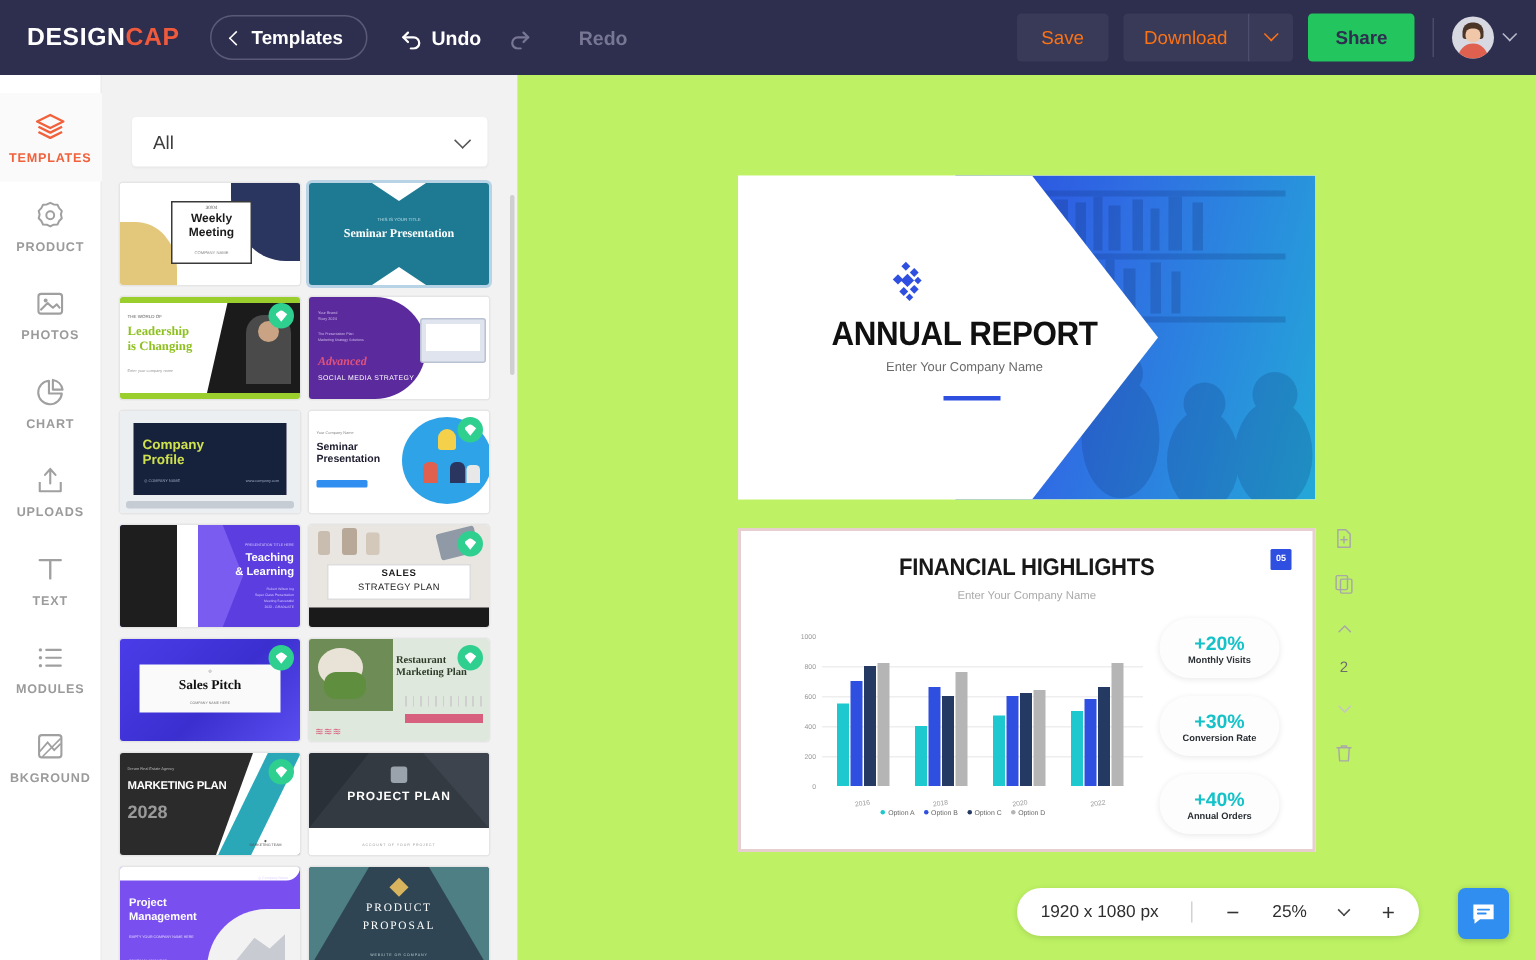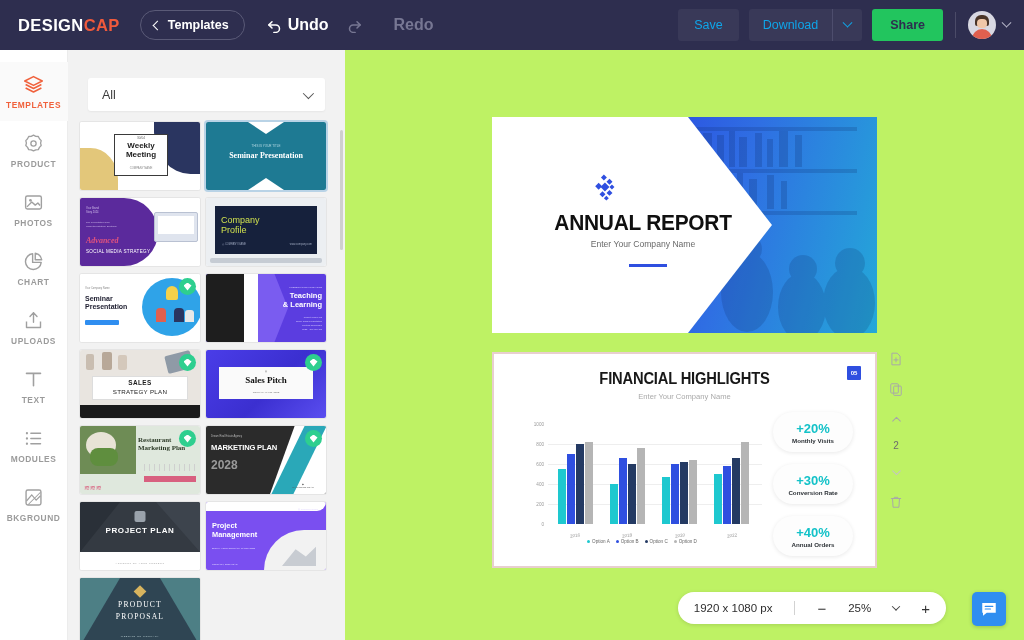--- a/index.html
+++ b/index.html
@@ -24,27 +24,27 @@
     margin-left: 20px; height: 30px; padding: 0 15px 0 11px;
     border: 1px solid #5a5a77; border-radius: 16px;
     display: flex; align-items: center; gap: 7px;
     color: #fff; font-size: 12.5px; font-weight: bold; cursor: pointer;
     background: transparent;
   }
   .chev-l { width: 7px; height: 7px; border-left: 1.8px solid #fff; border-bottom: 1.8px solid #fff;
             transform: rotate(45deg); margin-left: 2px; }
 
   .undo-group { display: flex; align-items: center; margin-left: 22px; gap: 18px; }
-  .act { display: flex; align-items: center; gap: 6px; font-size: 16px; font-weight: bold; cursor: pointer; }
+  .act { display: flex; align-items: center; gap: 6px; font-size: 13px; font-weight: bold; cursor: pointer; }
   .act.on { color: #ffffff; }
   .act.off { color: #777793; cursor: default; gap: 32px; }
 
   .hdr-right { position: absolute; right: 14px; display: flex; align-items: center; gap: 0; }
   .hbtn { height: 32px; display: flex; align-items: center; justify-content: center;
-          font-size: 12.5px; color: #0ea5e9; cursor: pointer; }
+          font-size: 12.5px; color: #f97316; cursor: pointer; }
   .hbtn.save { padding: 0 16px; background: #393958; border-radius: 3px; }
   .hbtn.dl { padding: 0 14px; background: #393958; border-radius: 3px 0 0 3px; margin-left: 10px; }
   .hbtn.dlc { width: 30px; background: #393958; border-radius: 0 3px 3px 0; border-left: 1px solid #4d4d6d; }
   .hbtn.share { padding: 0 18px; background: #22c55e; color: #2e2e4f; border-radius: 3px;
                 margin-left: 10px; font-weight: bold; }
   .chev-d { width: 7px; height: 7px; border-right: 1.7px solid currentColor; border-bottom: 1.7px solid currentColor;
             transform: rotate(45deg) translate(-2px,-2px); }
   .vdiv { width: 1px; height: 26px; background: #4b4b68; margin: 0 12px; }
   .avatar { width: 28px; height: 28px; border-radius: 50%; background: #d8d8e2; overflow: hidden;
             position: relative; cursor: pointer; }
@@ -306,36 +306,50 @@
       </div>
 
       <div class="thumb sel-t">
         <div style="position:absolute;inset:0;background:#1e7a93"></div>
         <div style="position:absolute;left:50%;top:0;transform:translateX(-50%);width:36px;height:12px;background:#fff;clip-path:polygon(0 0,100% 0,50% 100%)"></div>
         <div style="position:absolute;left:50%;bottom:0;transform:translateX(-50%);width:36px;height:12px;background:#fff;clip-path:polygon(50% 0,100% 100%,0 100%)"></div>
         <div style="position:absolute;left:0;top:22px;width:100%;text-align:center;font-size:3px;color:#b9dce5">THIS IS YOUR TITLE</div>
         <div style="position:absolute;left:0;top:29px;width:100%;text-align:center;font-size:8px;font-weight:bold;color:#fff;font-family:'Liberation Serif',serif">Seminar Presentation</div>
       </div>
 
+      <div class="thumb">
+        <div style="position:absolute;inset:0;background:#fff"></div>
+        <div style="position:absolute;left:0;top:0;width:100%;height:4px;background:#9ace2d"></div>
+        <div style="position:absolute;left:0;bottom:0;width:100%;height:4px;background:#9ace2d"></div>
+        <div style="position:absolute;right:0;top:4px;width:62px;height:60px;background:#1b1b1b;clip-path:polygon(22% 0,100% 0,100% 100%,0 100%)"></div>
+        <div style="position:absolute;right:6px;top:12px;width:30px;height:46px;background:#4a4a4a;border-radius:12px 12px 0 0"></div>
+        <div style="position:absolute;right:14px;top:16px;width:14px;height:14px;background:#c9a383;border-radius:50%"></div>
+        <div style="position:absolute;left:5px;top:11px;font-size:3px;color:#555">THE WORLD OF</div>
+        <div style="position:absolute;left:5px;top:18px;font-size:8.5px;font-weight:bold;color:#8ec11f;line-height:1.15;font-family:'Liberation Serif',serif">Leadership<br>is Changing</div>
+        <div style="position:absolute;left:5px;top:48px;font-size:2.6px;color:#999">Enter your company name</div>
+        <div class="gem">
+            <i></i>
+          </div>
+      </div>
 
       <div class="thumb">
         <div style="position:absolute;inset:0;background:#fff"></div>
         <div style="position:absolute;left:0;top:0;width:78px;height:68px;background:#5b2a9c;border-radius:0 40px 40px 0"></div>
         <div style="position:absolute;right:2px;top:14px;width:44px;height:30px;background:#dfe4ee;border-radius:2px;border:1px solid #b9c1d2"></div>
         <div style="position:absolute;right:6px;top:18px;width:36px;height:18px;background:#fff"></div>
         <div style="position:absolute;left:6px;top:9px;font-size:2.6px;color:#cdb8e8;line-height:1.5">Your Brand<br>Story 2024</div>
         <div style="position:absolute;left:6px;top:23px;font-size:2.4px;color:#cdb8e8;line-height:1.5">The Presentation Plan<br>Marketing Strategy Solutions</div>
         <div style="position:absolute;left:6px;top:38px;font-size:8px;font-weight:bold;color:#e0527e;font-family:'Liberation Serif',serif;font-style:italic">Advanced</div>
         <div style="position:absolute;left:6px;top:51px;font-size:4.6px;color:#fff;letter-spacing:.3px">SOCIAL MEDIA STRATEGY</div>
       </div>
 
       <div class="thumb">
         <div style="position:absolute;inset:0;background:#eceff2"></div>
         <div style="position:absolute;left:9px;top:8px;width:102px;height:48px;background:#16213c"></div>
-        <div style="position:absolute;left:15px;top:17px;font-size:9px;font-weight:normal;color:#cfe04e;line-height:1.15">Company<br>Profile</div>
+        <div style="position:absolute;left:15px;top:17px;font-size:9px;font-weight:bold;color:#cfe04e;line-height:1.15">Company<br>Profile</div>
         <div style="position:absolute;left:16px;top:45px;font-size:2.6px;color:#9aa4bb">◎ COMPANY NAME</div>
         <div style="position:absolute;right:14px;top:45px;font-size:2.6px;color:#9aa4bb">www.company.com</div>
         <div style="position:absolute;left:4px;bottom:3px;width:112px;height:5px;background:#c6ccd4;border-radius:2px"></div>
       </div>
 
       <div class="thumb">
         <div style="position:absolute;inset:0;background:#fff"></div>
         <div style="position:absolute;right:-2px;top:4px;width:60px;height:58px;background:#2fa3e8;border-radius:50%"></div>
         <div style="position:absolute;right:22px;top:12px;width:12px;height:14px;background:#f5d14b;border-radius:6px 6px 2px 2px"></div>
         <div style="position:absolute;right:34px;top:34px;width:10px;height:14px;background:#e0604f;border-radius:4px 4px 0 0"></div>

